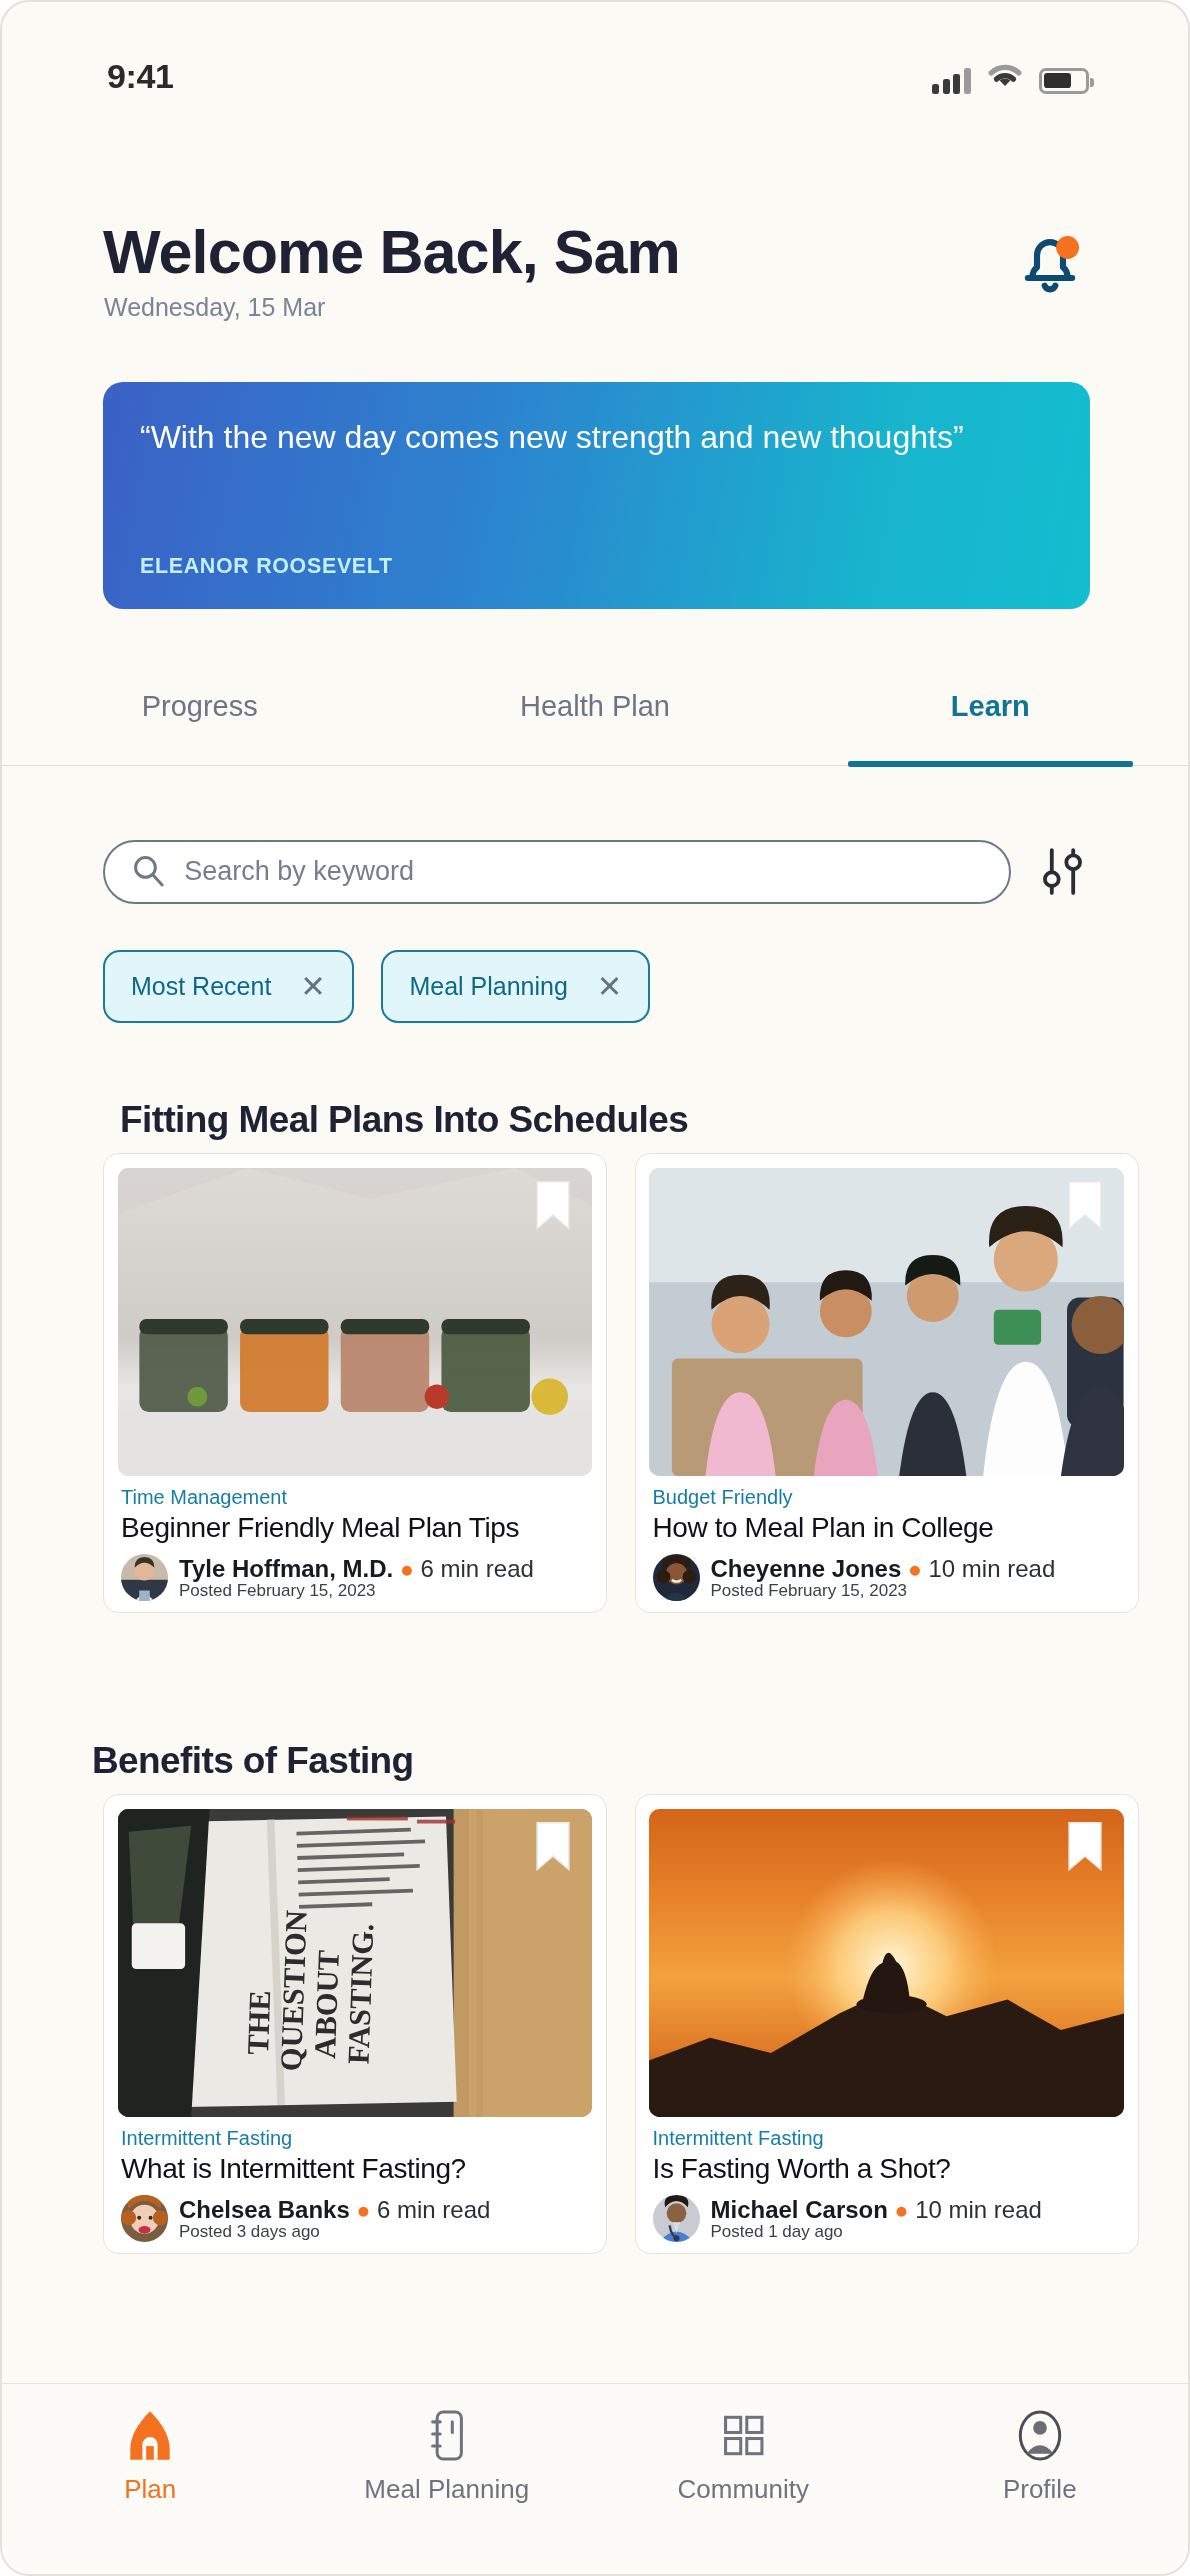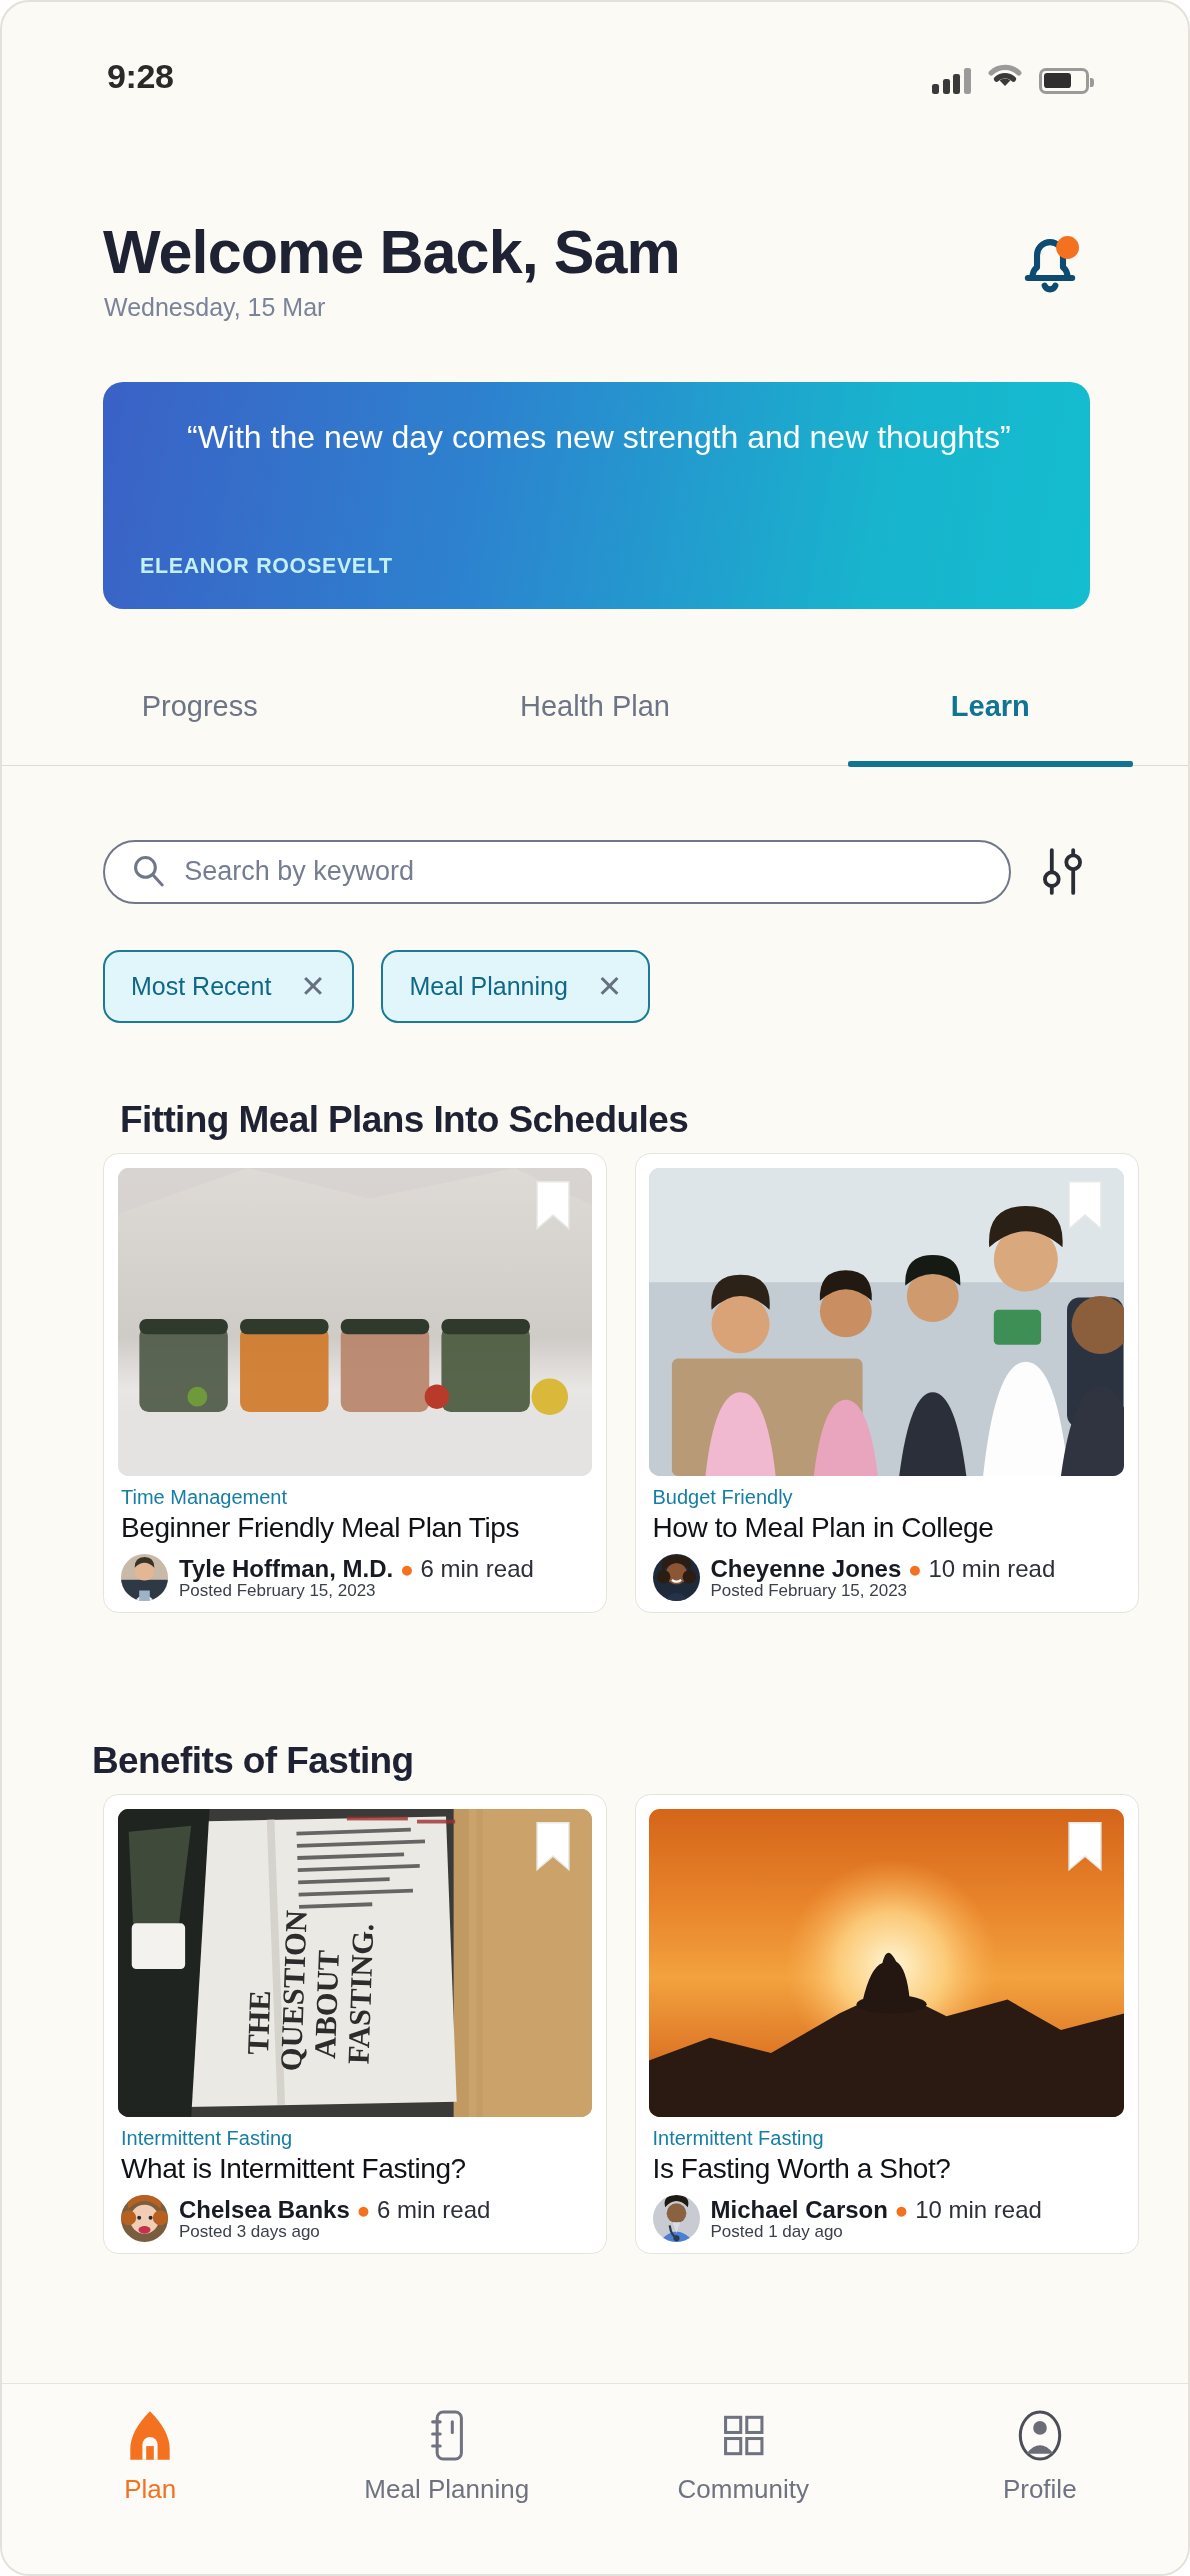--- a/index.html
+++ b/index.html
@@ -66,21 +66,21 @@
   
   #quote-card {
     position: absolute; left: 101px; top: 380px;
     width: 987px; height: 227px;
     border-radius: 20px;
     background: linear-gradient(100deg, #3b61c6 0%, #2d82cf 38%, #18b4cd 78%, #14bdd0 100%);
     padding: 34px 37px;
   }
   #quote-text {
     font-size: 32px; line-height: 1.33; color: #ffffff;
-    font-weight: normal; max-width: 832px; margin-left: 47px;
+    font-weight: normal; max-width: 832px;
   }
   #quote-author {
     position: absolute; left: 37px; bottom: 30.5px;
     font-size: 21.4px; font-weight: bold; color: #c3f0f6;
     letter-spacing: 0.7px;
   }
 
   
   #tabs {
     position: absolute; left: 0; top: 671px;
@@ -186,21 +186,21 @@
   .nav-ico { height: 55px; display: flex; align-items: center; }
   .nav-lbl { font-size: 26px; color: #6f7380; }
   .nav-item.active .nav-lbl { color: #f4711f; }
 </style>
 </head>
 <body>
 
 <div id="phone">
 
   <div id="statusbar">
-    <div id="status-time">9:28</div>
+    <div id="status-time">9:41</div>
     <div id="status-icons">
       <div class="sig">
         <i></i>
           <i></i>
           <i></i>
           <i></i>
       </div>
       <span>
         <svg width="34" height="27.5" viewBox="0 0 44 36">
           <path d="M4 13 A26 26 0 0 1 40 13" stroke="#9a9a9a" stroke-width="7" fill="none" stroke-linecap="round"></path>

